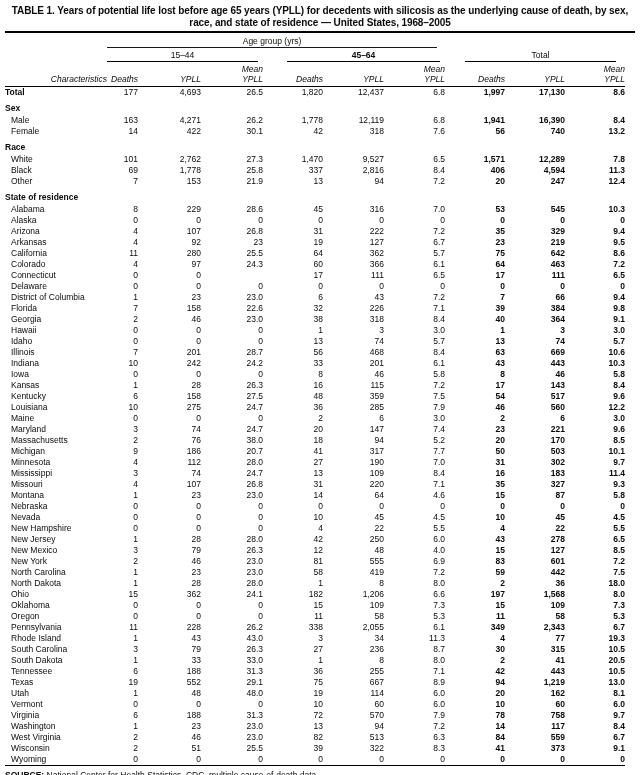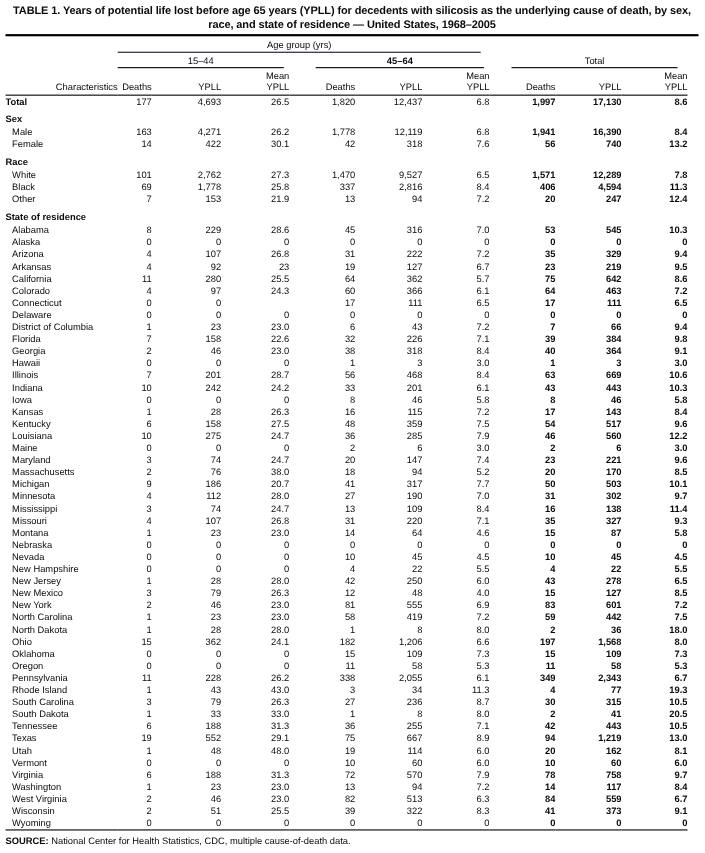--- a/index.html
+++ b/index.html
@@ -36,21 +36,21 @@
   }
   .grp {
     text-align:center; font-size:8.5px; line-height:10px;
     border-bottom:1px solid #000; padding:2px 0 1px 0;
   }
   .g1 { margin-right:5px; }
   .g2 { margin-left:24px; margin-right:5px;font-weight:bold; }
   .g3 { margin-left:20px; margin-right:9px; }
   tr.collabels td {
     border-bottom:1.5px solid #000;
-    padding-top:3px; padding-bottom:2px;
+    padding-top:3px; padding-bottom:2px;font-style:italic;
   }
   .colhead {
     text-align:right; white-space:pre-line;
     line-height:9.5px; font-weight:bold; font-weight:normal;
   }
   .charhead { text-align:right; }
 
   
   tbody td { line-height:11px; height:11px; white-space:nowrap; overflow:hidden; }
   td.num { text-align:right; }
@@ -368,20 +368,32 @@
           <td class="num">0</td>
           <td class="num">0</td>
           <td class="num">1</td>
           <td class="num">3</td>
           <td class="num">3.0</td>
           <td class="num totalcol">1</td>
           <td class="num totalcol">3</td>
           <td class="num totalcol">3.0</td>
         </tr>
         <tr class="item">
+          <td class="char">Idaho</td>
+          <td class="num">0</td>
+          <td class="num">0</td>
+          <td class="num">0</td>
+          <td class="num">13</td>
+          <td class="num">74</td>
+          <td class="num">5.7</td>
+          <td class="num totalcol">13</td>
+          <td class="num totalcol">74</td>
+          <td class="num totalcol">5.7</td>
+        </tr>
+        <tr class="item">
           <td class="char">Illinois</td>
           <td class="num">7</td>
           <td class="num">201</td>
           <td class="num">28.7</td>
           <td class="num">56</td>
           <td class="num">468</td>
           <td class="num">8.4</td>
           <td class="num totalcol">63</td>
           <td class="num totalcol">669</td>
           <td class="num totalcol">10.6</td>
@@ -508,21 +520,21 @@
         </tr>
         <tr class="item">
           <td class="char">Mississippi</td>
           <td class="num">3</td>
           <td class="num">74</td>
           <td class="num">24.7</td>
           <td class="num">13</td>
           <td class="num">109</td>
           <td class="num">8.4</td>
           <td class="num totalcol">16</td>
-          <td class="num totalcol">138</td>
+          <td class="num totalcol">183</td>
           <td class="num totalcol">11.4</td>
         </tr>
         <tr class="item">
           <td class="char">Missouri</td>
           <td class="num">4</td>
           <td class="num">107</td>
           <td class="num">26.8</td>
           <td class="num">31</td>
           <td class="num">220</td>
           <td class="num">7.1</td>

